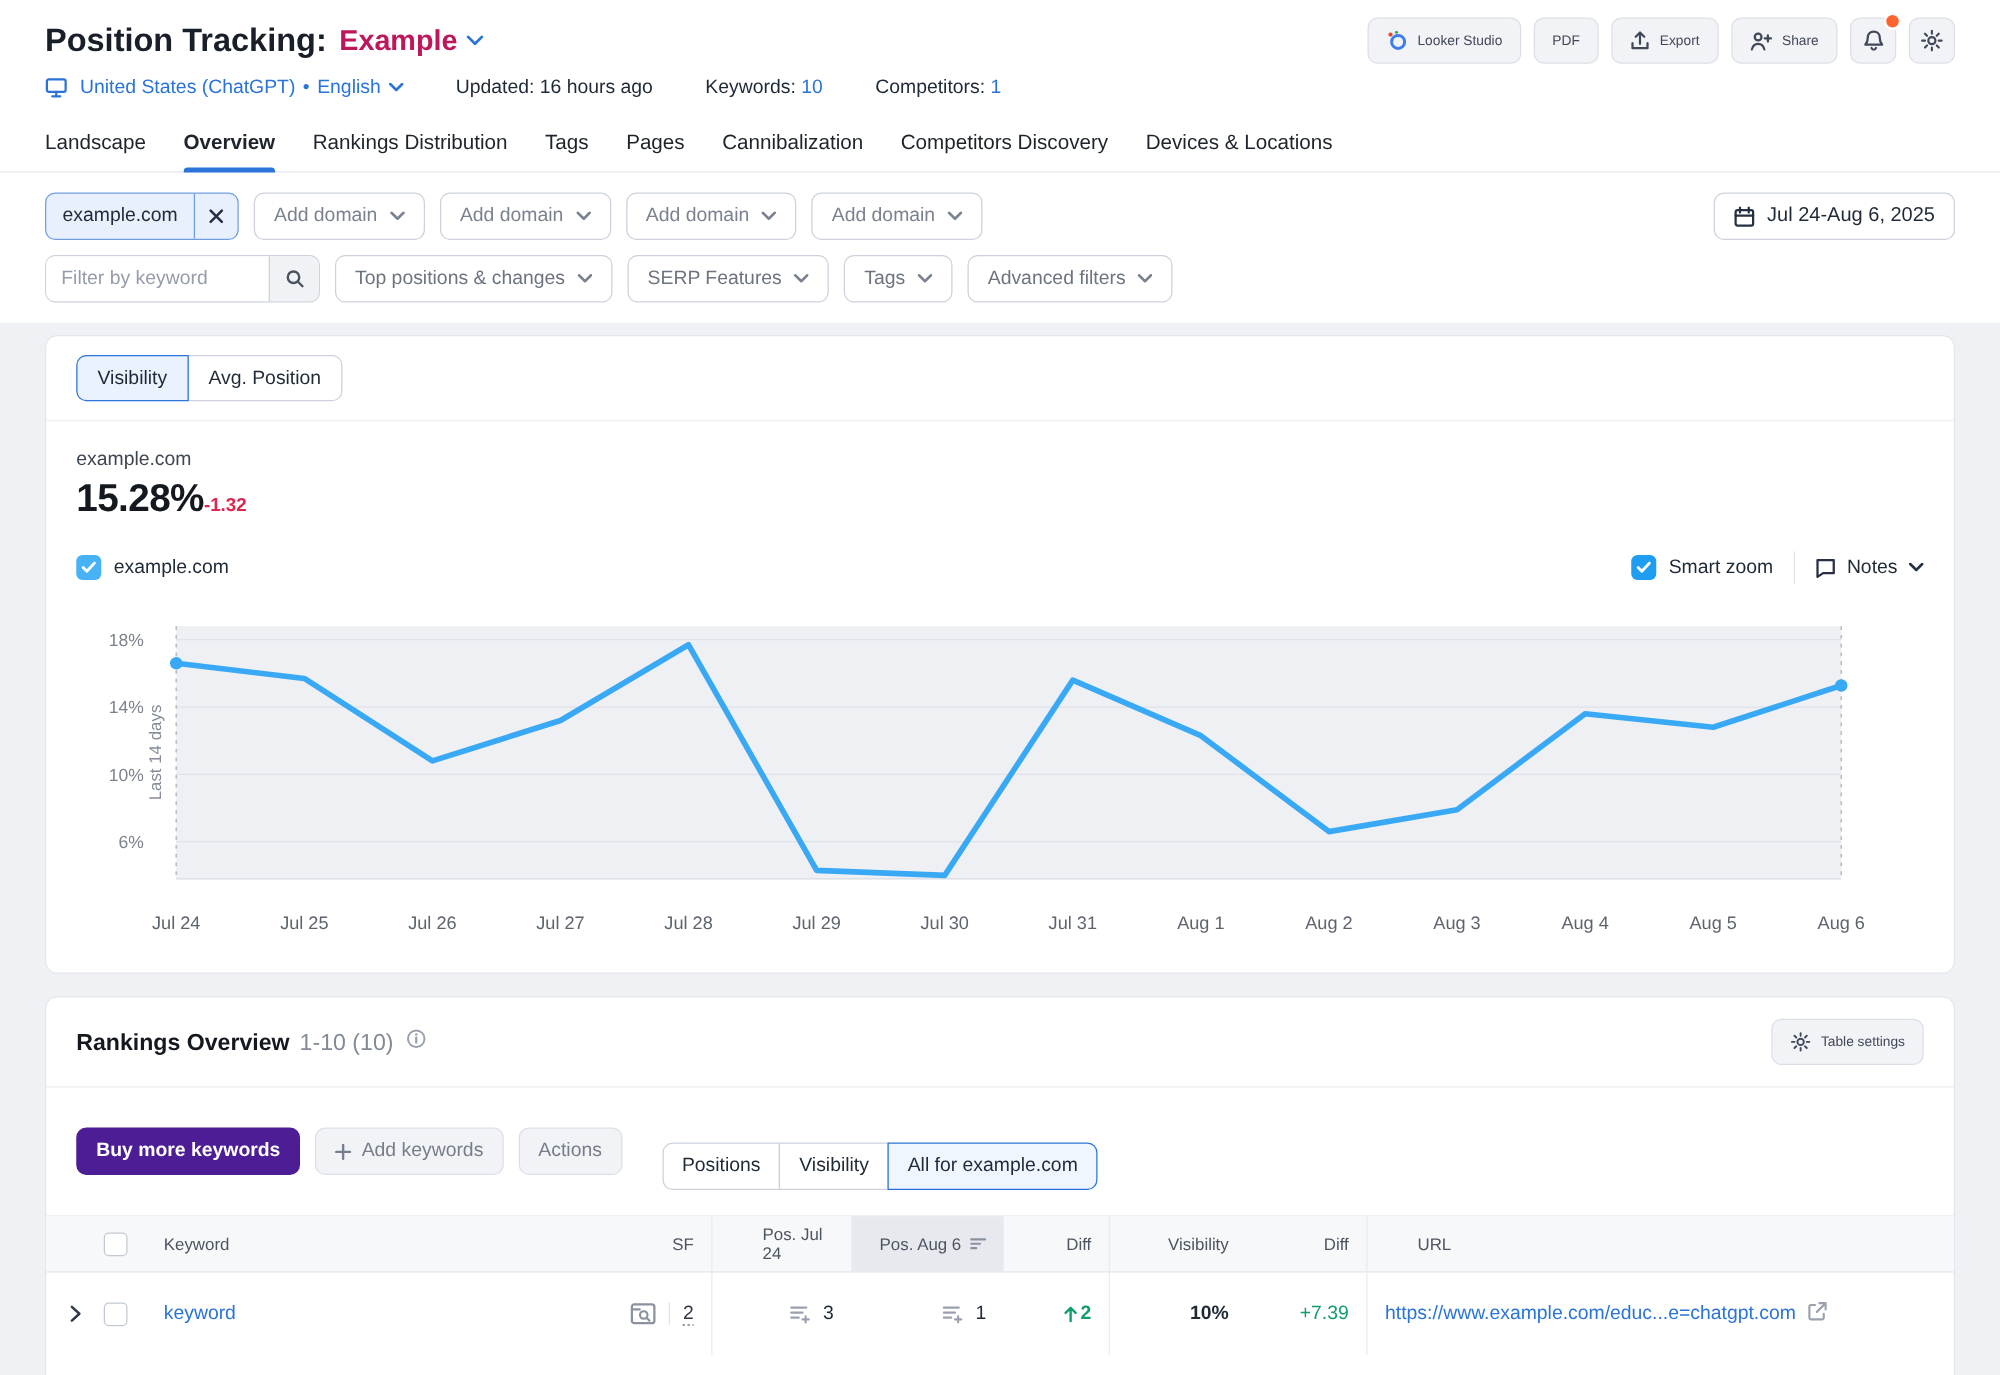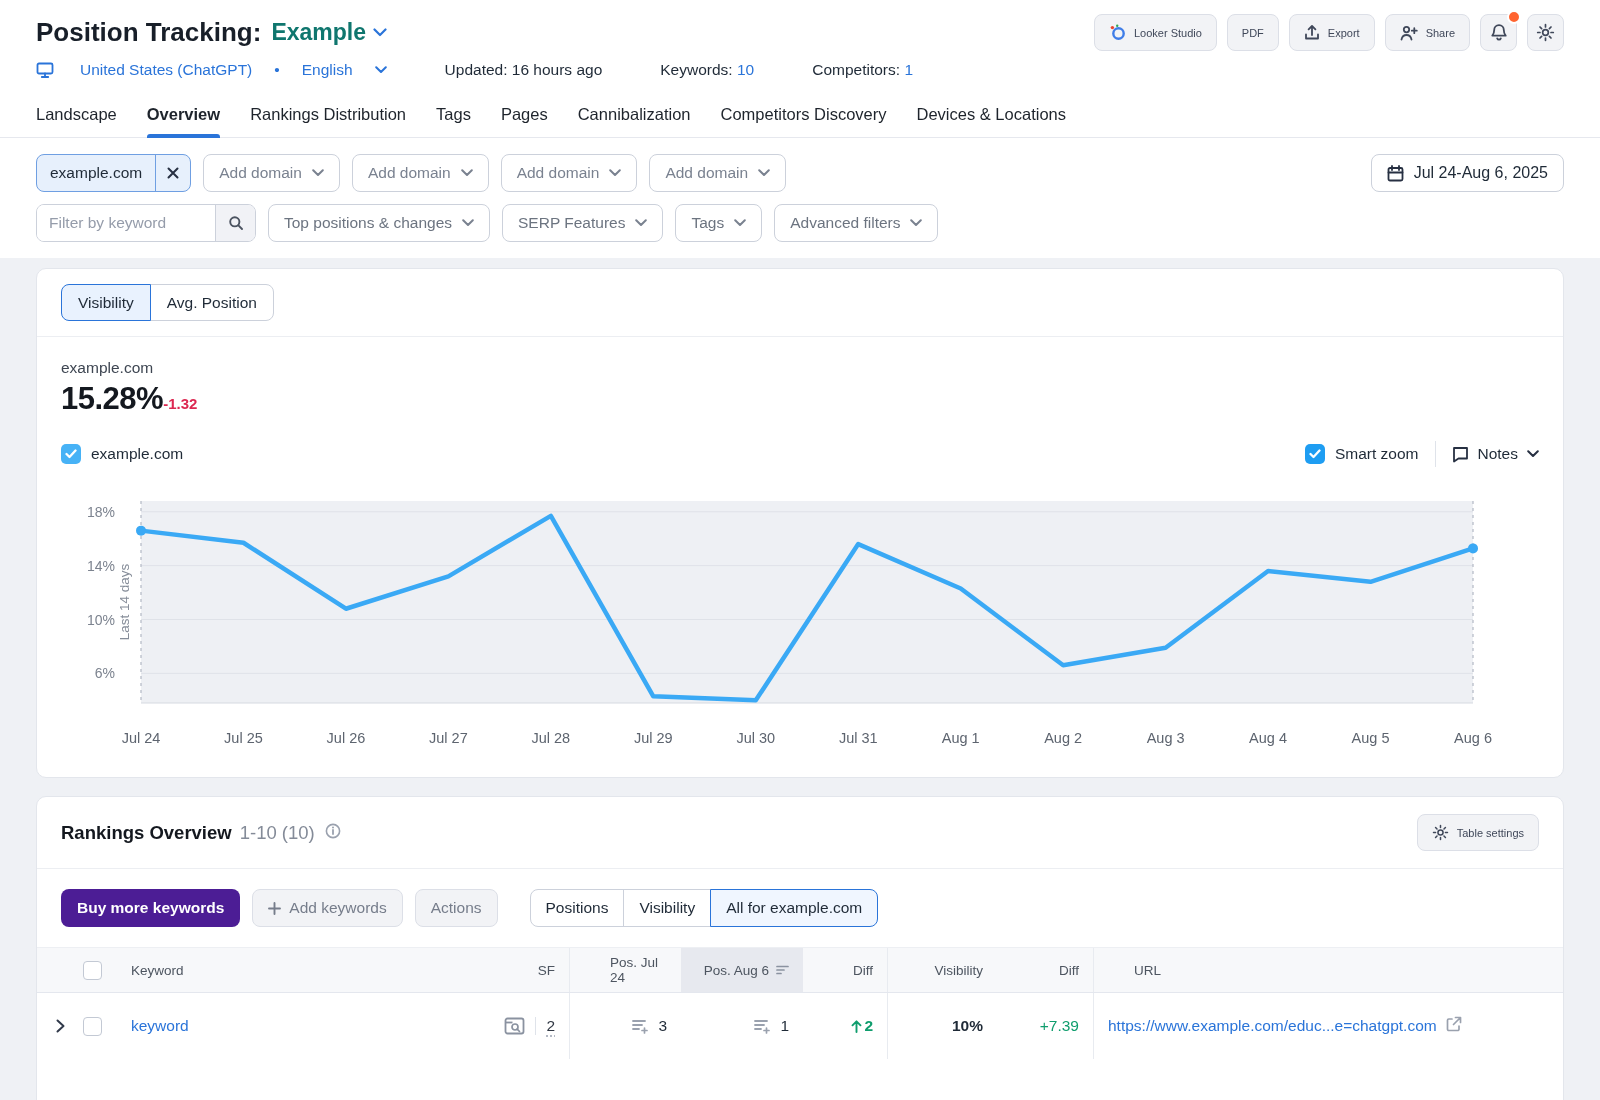--- a/index.html
+++ b/index.html
@@ -4,27 +4,27 @@
 <style>
   * { margin:0; padding:0; box-sizing:border-box; }
   html,body { width:1600px; height:1100px; overflow:hidden; }
   body { font-family:"Liberation Sans","DejaVu Sans",sans-serif; color:#1f2a37; background:#eff1f5; }
   .px { padding-left:36px; padding-right:36px; }
   .top { background:#fff; padding-top:14px; padding-bottom:16px; }
 
   
   .title-row { display:flex; align-items:center; }
   .page-title { font-size:26px; font-weight:700; color:#181f29; }
-  .project-link { font-size:23px; font-weight:600; color:#0f766e; margin-left:10px; display:inline-flex; align-items:center; gap:7px; cursor:pointer; }
+  .project-link { font-size:23px; font-weight:600; color:#be185d; margin-left:10px; display:inline-flex; align-items:center; gap:7px; cursor:pointer; }
   .hdr-actions { margin-left:auto; display:flex; gap:10px; align-items:center; }
   .btn { display:inline-flex; align-items:center; gap:8px; height:37px; padding:0 14px; background:#f2f3f6; border:1px solid #dcdfe7; border-radius:8px; font-size:11px; color:#40485a; cursor:pointer; white-space:nowrap; }
   .btn.icon-only { width:37px; padding:0; justify-content:center; position:relative; }
   .badge-dot { position:absolute; top:-5px; right:-5px; width:14px; height:14px; border-radius:50%; background:#ff6430; border:2px solid #fff; }
 
-  .meta-row { display:flex; align-items:center; margin-top:10px; font-size:15.5px; gap:22px; }
+  .meta-row { display:flex; align-items:center; margin-top:10px; font-size:15.5px; gap:6px; }
   .blue { color:#2a74d9; }
   .meta-item { margin-left:36px; color:#1f2a37; }
   .meta-item:first-of-type { margin-left:0; }
   .lnk { color:#2a74d9; cursor:pointer; }
 
   
   .tabbar { border-bottom:1px solid #e6e8ee; margin-top:20px; }
   .tabs { display:flex; gap:30px; }
   .tab { font-size:16.5px; color:#1e242c; padding:6px 0 13px; cursor:pointer; position:relative; }
   .tab.active { font-weight:700; }
@@ -72,21 +72,21 @@
   
   .rank-head { display:flex; align-items:center; padding:17px 24px; border-bottom:1px solid #eceef2; }
   .rank-title { font-size:18.5px; font-weight:700; color:#14181f; }
   .rank-range { font-size:18.5px; color:#848b98; margin-left:8px; font-weight:400; }
   .info-i { margin-left:10px; cursor:pointer; }
   .tsettings { margin-left:auto; }
   .actions-row { display:flex; align-items:center; gap:12px; padding:20px 24px 20px; }
   .btn-green { height:38px; padding:0 16px; background:#4c1d95; border:none; border-radius:8px; color:#fff; font-size:15.5px; font-weight:600; font-family:inherit; cursor:pointer; }
   .btn-gray { display:inline-flex; align-items:center; gap:8px; height:38px; padding:0 15px; background:#f2f3f6; border:1px solid #dcdfe7; border-radius:8px; font-size:15.5px; color:#767d8b; font-family:inherit; cursor:pointer; }
   .view-seg { display:inline-flex; margin-left:20px; }
-  .view-seg .vbtn { height:38px; padding:0 15px; font-size:15.5px; font-family:inherit; color:#1f2a37; background:#fff; border:1px solid #ccd1db; cursor:pointer; }
+  .view-seg .vbtn { height:38px; padding:0 15px; font-size:15.5px; font-family:inherit; color:#1f2a37; background:#fff; border:1px solid #ccd1db; cursor:pointer;margin-top:24px; }
   .view-seg .vbtn:first-child { border-radius:8px 0 0 8px; }
   .view-seg .vbtn:last-child { border-radius:0 8px 8px 0; }
   .view-seg .vbtn + .vbtn { margin-left:-1px; }
   .view-seg .vbtn.active { background:#f0f6ff; border-color:#2a74d9; position:relative; z-index:1; }
 
   .tgrid { display:grid; grid-template-columns:46px 34px 1fr 100px 112px 122px 84px 110px 96px 470px; align-items:center; }
   .thead { background:#f7f8fa; border-top:1px solid #edeff3; border-bottom:1px solid #e4e7ee; height:46px; font-size:13.5px; color:#4d5560; }
   .th { display:flex; align-items:center; height:100%; padding:0 14px; }
   .th.r { justify-content:flex-end; }
   .bl { border-left:1px solid #e8ebf0;padding-left:40px; }

